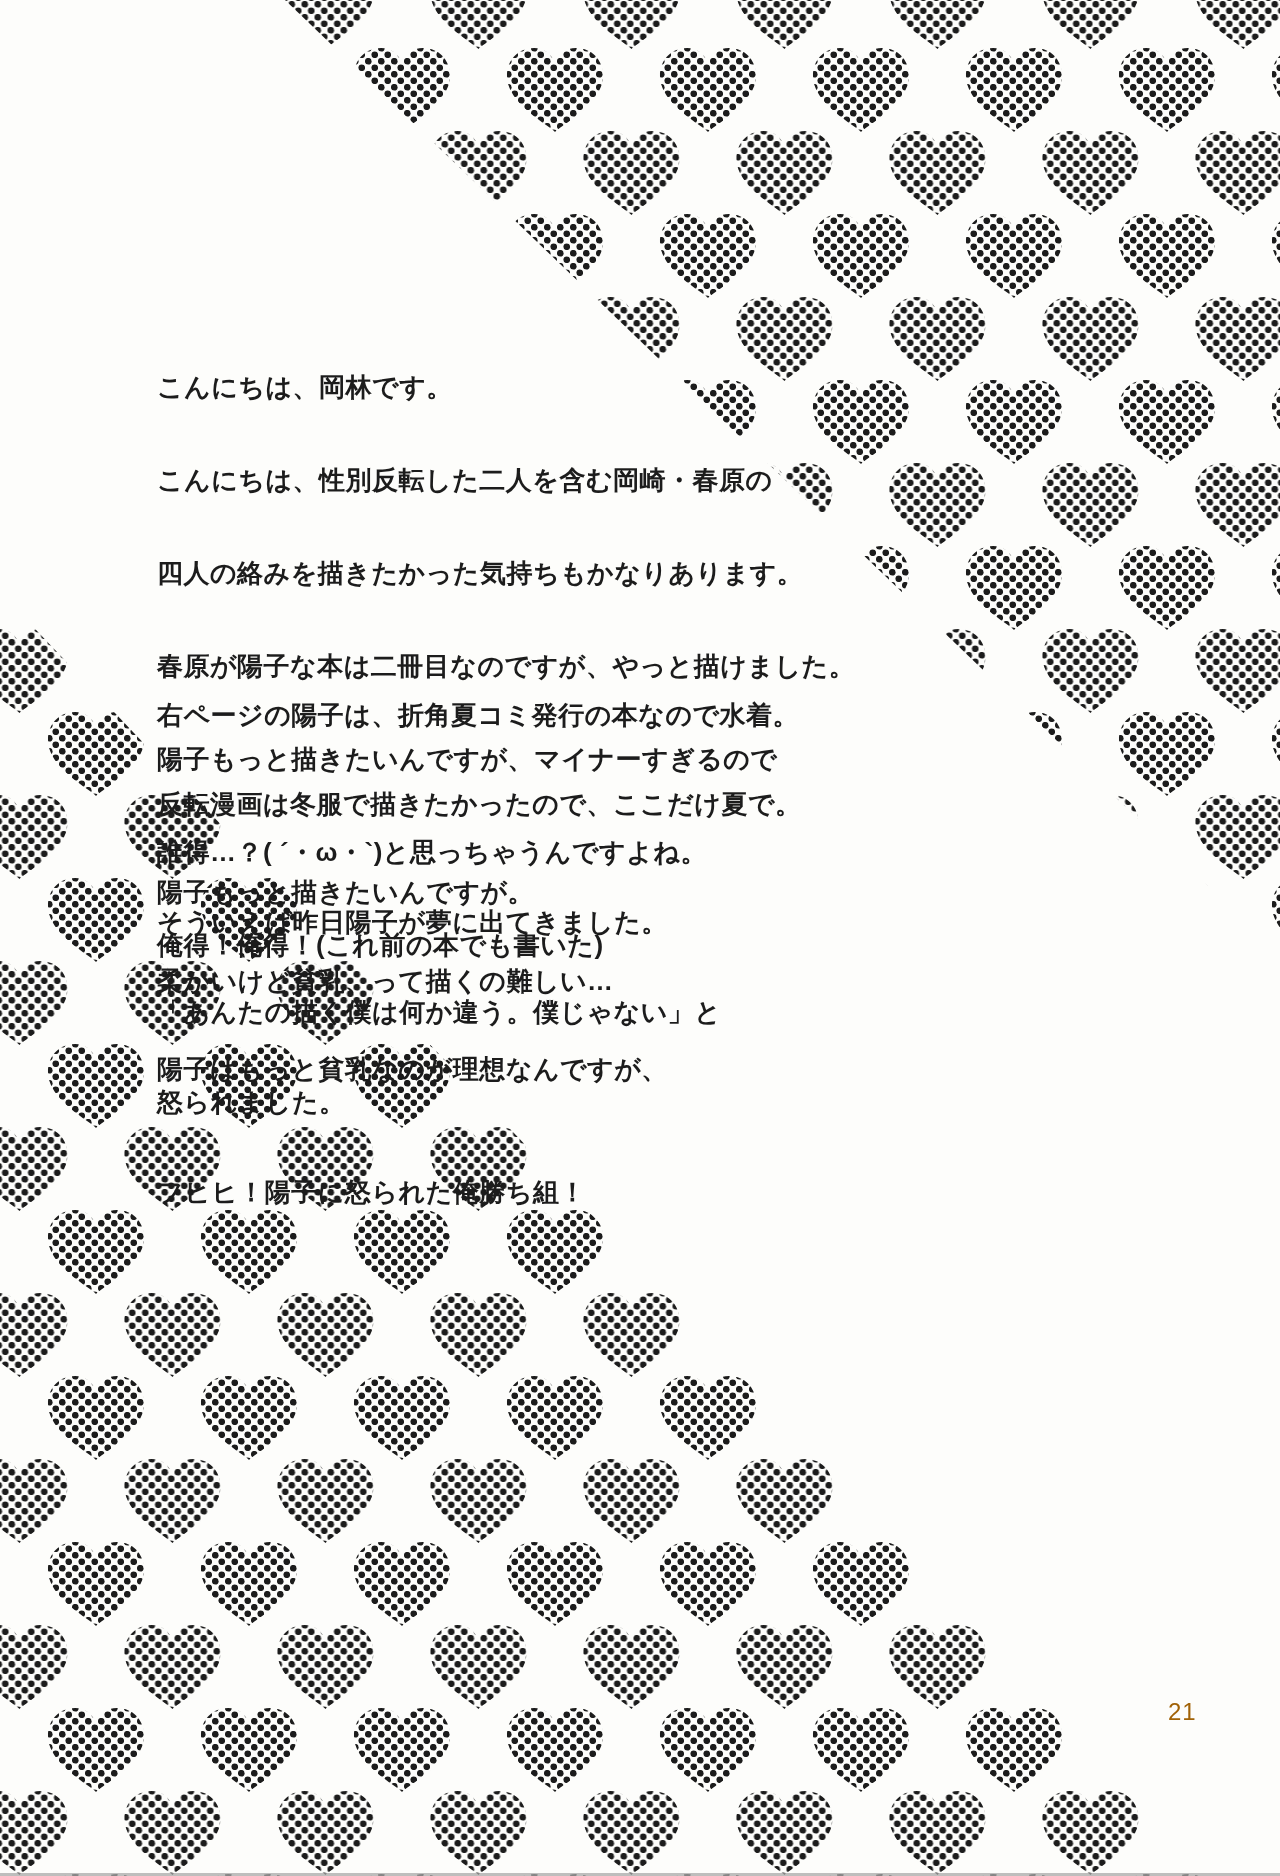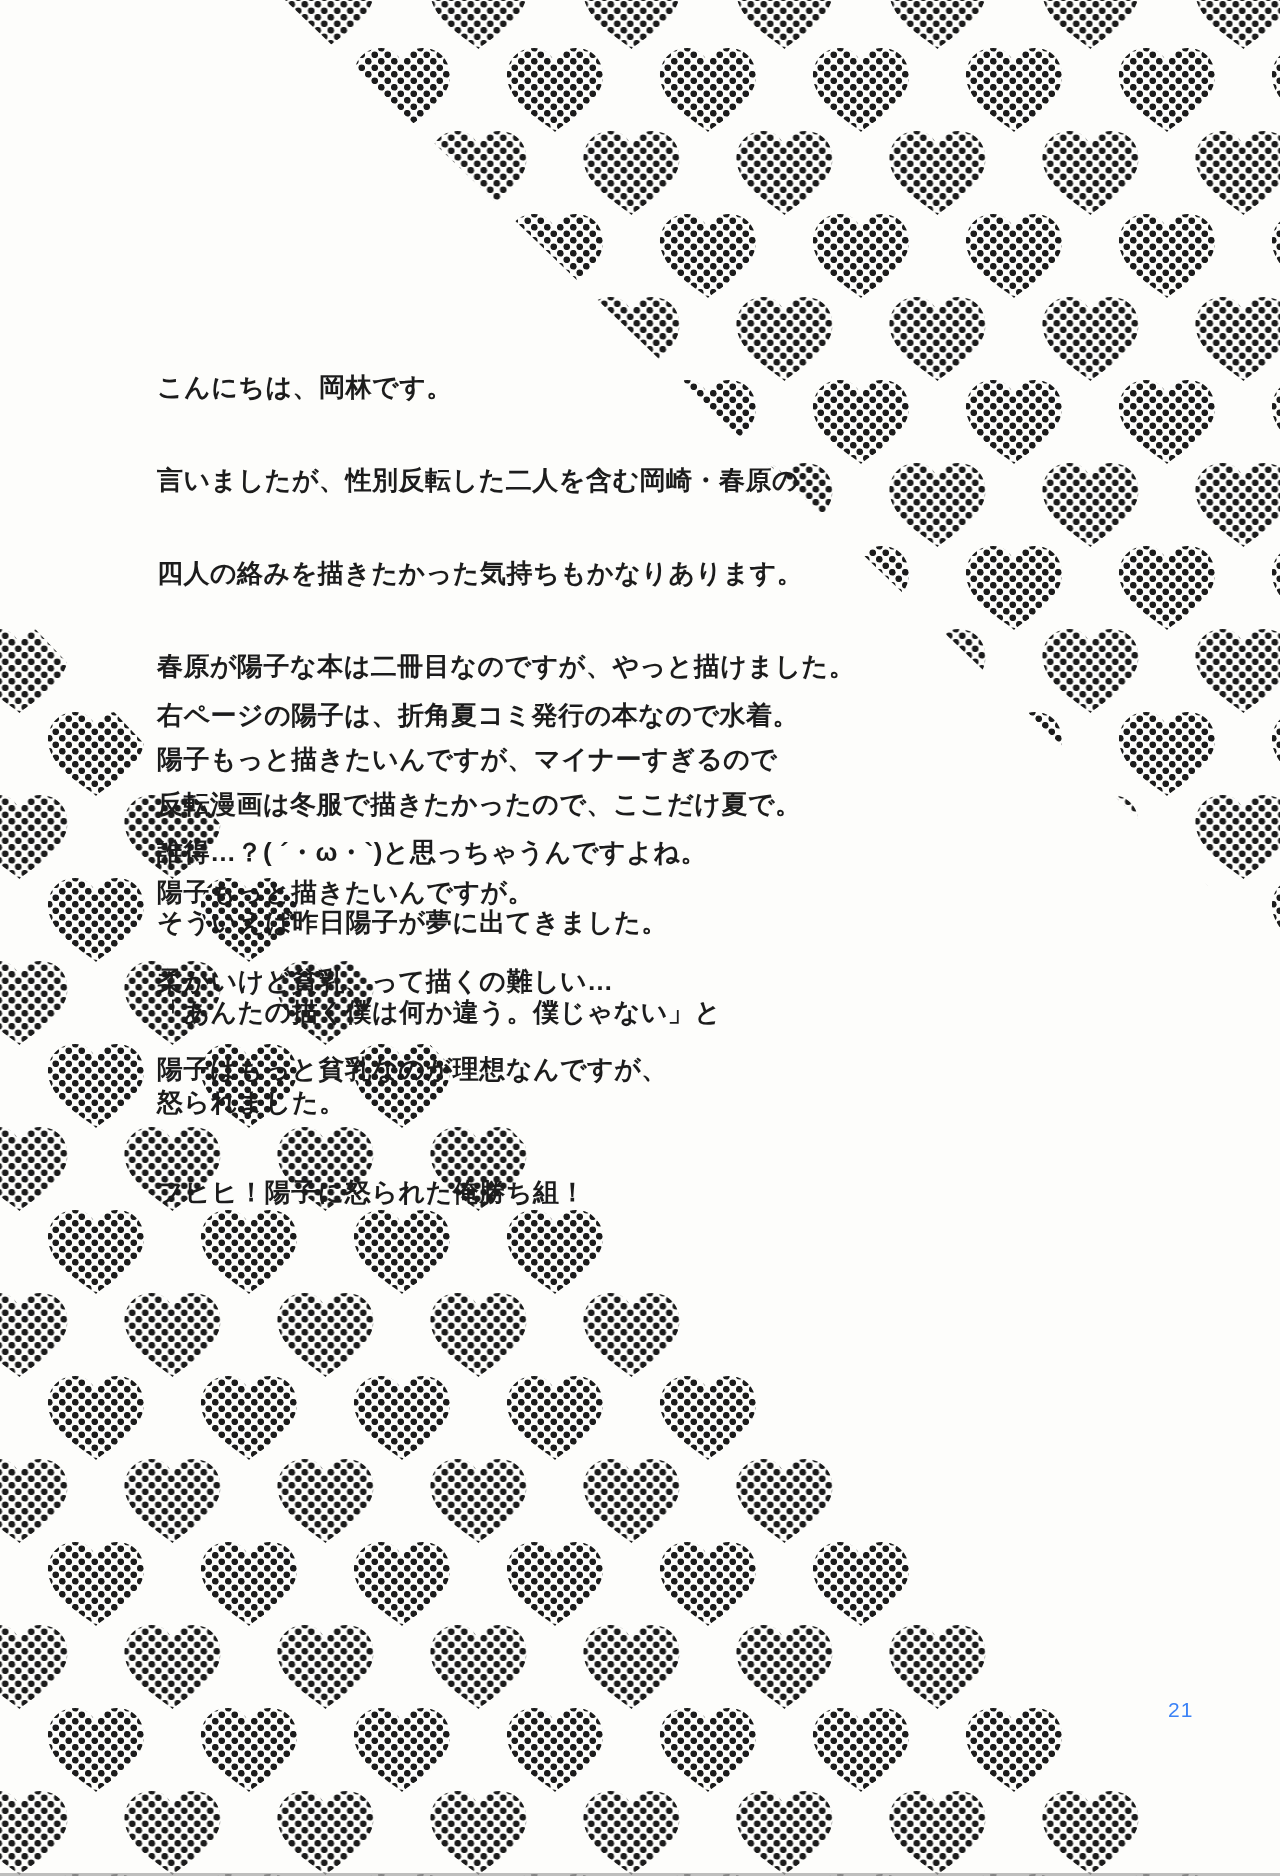--- a/index.html
+++ b/index.html
@@ -25,22 +25,22 @@
     font-weight:600;
     letter-spacing:0.5px;
     white-space:pre;
   }
   .para div{white-space:pre;}
   .p1{top:310px;line-height:31px;}
   .p2{top:642px;line-height:29.5px;}
   .p3{top:847px;line-height:30px;}
   .page-num{
     position:absolute;left:1168px;top:1698px;
-    font-size:21px;font-weight:400;
-    color:#3b82f6;letter-spacing:1px;
+    font-size:24px;font-weight:400;
+    color:#a16207;letter-spacing:1px;
   }
   .scan-edge{
     position:absolute;left:0;bottom:0;width:100%;height:3px;
     background:#a8a8a8;opacity:.75;
   }
 </style>
 </head>
 <body>
 
 <div class="page">
@@ -61,25 +61,26 @@
           <use href="#heart" x="-75" y="-81"></use>
         </g>
       </pattern>
     </defs>
     <polygon points="285,0 1280,0 1280,955" fill="url(#hearts)"></polygon>
     <polygon points="0,592 1220,1876 0,1876" fill="url(#hearts)"></polygon>
   </svg>
 
   <div class="para p1">
     <div>こんにちは、岡林です。</div>
-    <div>言いましたが、性別反転した二人を含む岡崎・春原の</div>
+    <div>こんにちは、性別反転した二人を含む岡崎・春原の</div>
     <div>四人の絡みを描きたかった気持ちもかなりあります。</div>
     <div>春原が陽子な本は二冊目なのですが、やっと描けました。</div>
     <div>陽子もっと描きたいんですが、マイナーすぎるので</div>
     <div>誰得…？( ´・ω・`)と思っちゃうんですよね。</div>
+    <div>俺得！俺得！(これ前の本でも書いた)</div>
   </div>
 
   <div class="para p2">
     <div>右ページの陽子は、折角夏コミ発行の本なので水着。</div>
     <div>反転漫画は冬服で描きたかったので、ここだけ夏で。</div>
     <div>陽子もっと描きたいんですが。</div>
     <div>柔かいけど貧乳、って描くの難しい…</div>
     <div>陽子はもっと貧乳なのが理想なんですが、</div>
   </div>
 

